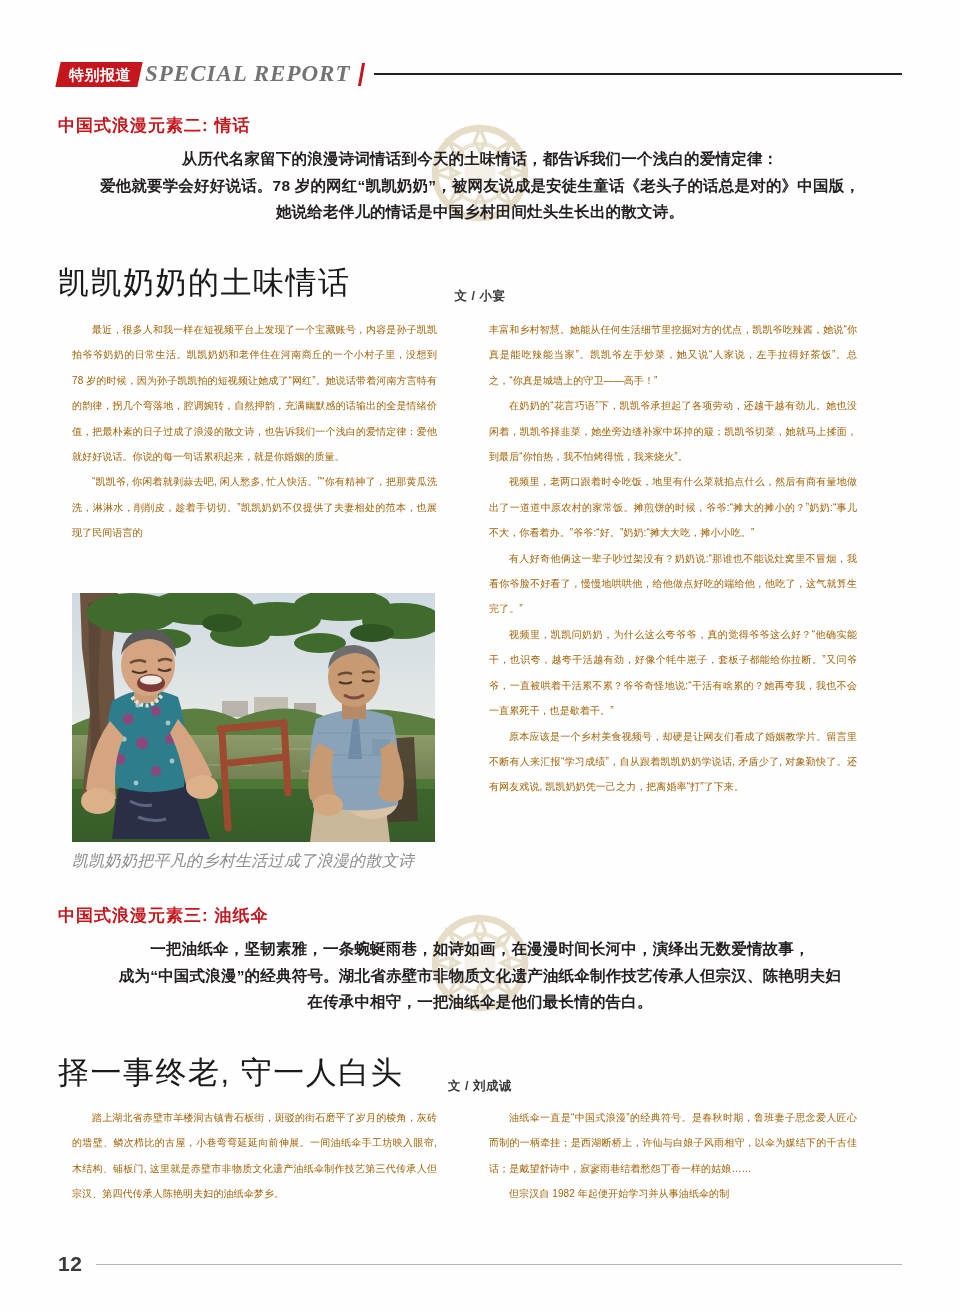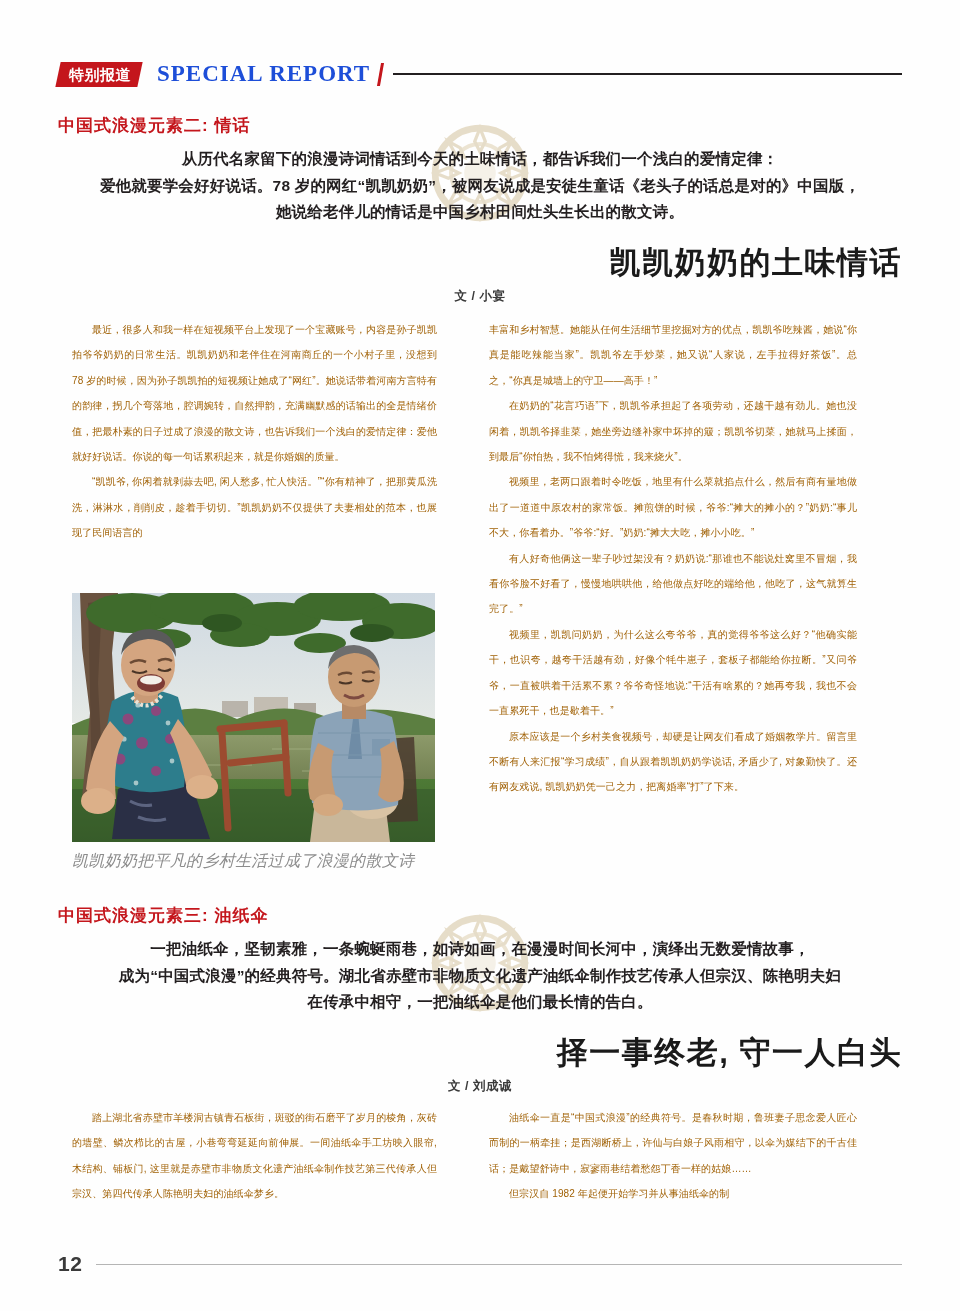--- a/index.html
+++ b/index.html
@@ -34,25 +34,26 @@
     transform: skewX(12deg);
     color: #ffffff;
     font-size: 15px;
     font-weight: bold;
     letter-spacing: 0.5px;
     line-height: 25px;
     white-space: nowrap;
   }
   .header-en {
     font-family: "Liberation Serif", "DejaVu Serif", serif;
+    font-style: italic;
     font-size: 23px;
     font-weight: bold;
-    color: #1d4ed8;
+    color: #737373;
     letter-spacing: 1px;
-    margin-left: 17px;
+    margin-left: 5px;
     white-space: nowrap;
   }
   .header-redbar {
     width: 3px; height: 23px;
     background: #c4161c;
     margin-left: 9px;
     transform: skewX(-10deg);
   }
   .header-rule {
     flex: 1;
@@ -89,26 +90,27 @@
     line-height: 26.5px;
     letter-spacing: 0.2px;
     margin-top: 7px;
   }
   .section-intro div { white-space: nowrap; }
 
   
   .art-title {
     position: absolute;
     left: 58px; width: 844px;
-    text-align: right;
+    text-align: left;
     font-size: 31px;
-    font-weight: bold;
+    font-weight: normal;
     color: #1a1a1a;
     letter-spacing: 1.5px;
     line-height: 40px;
+    margin-top: 20px;
   }
   .art-byline {
     position: absolute;
     left: 58px; width: 844px;
     text-align: center;
     font-size: 12.5px;
     color: #3a3a3a;
     font-weight: bold;
     letter-spacing: 0.5px;
   }

